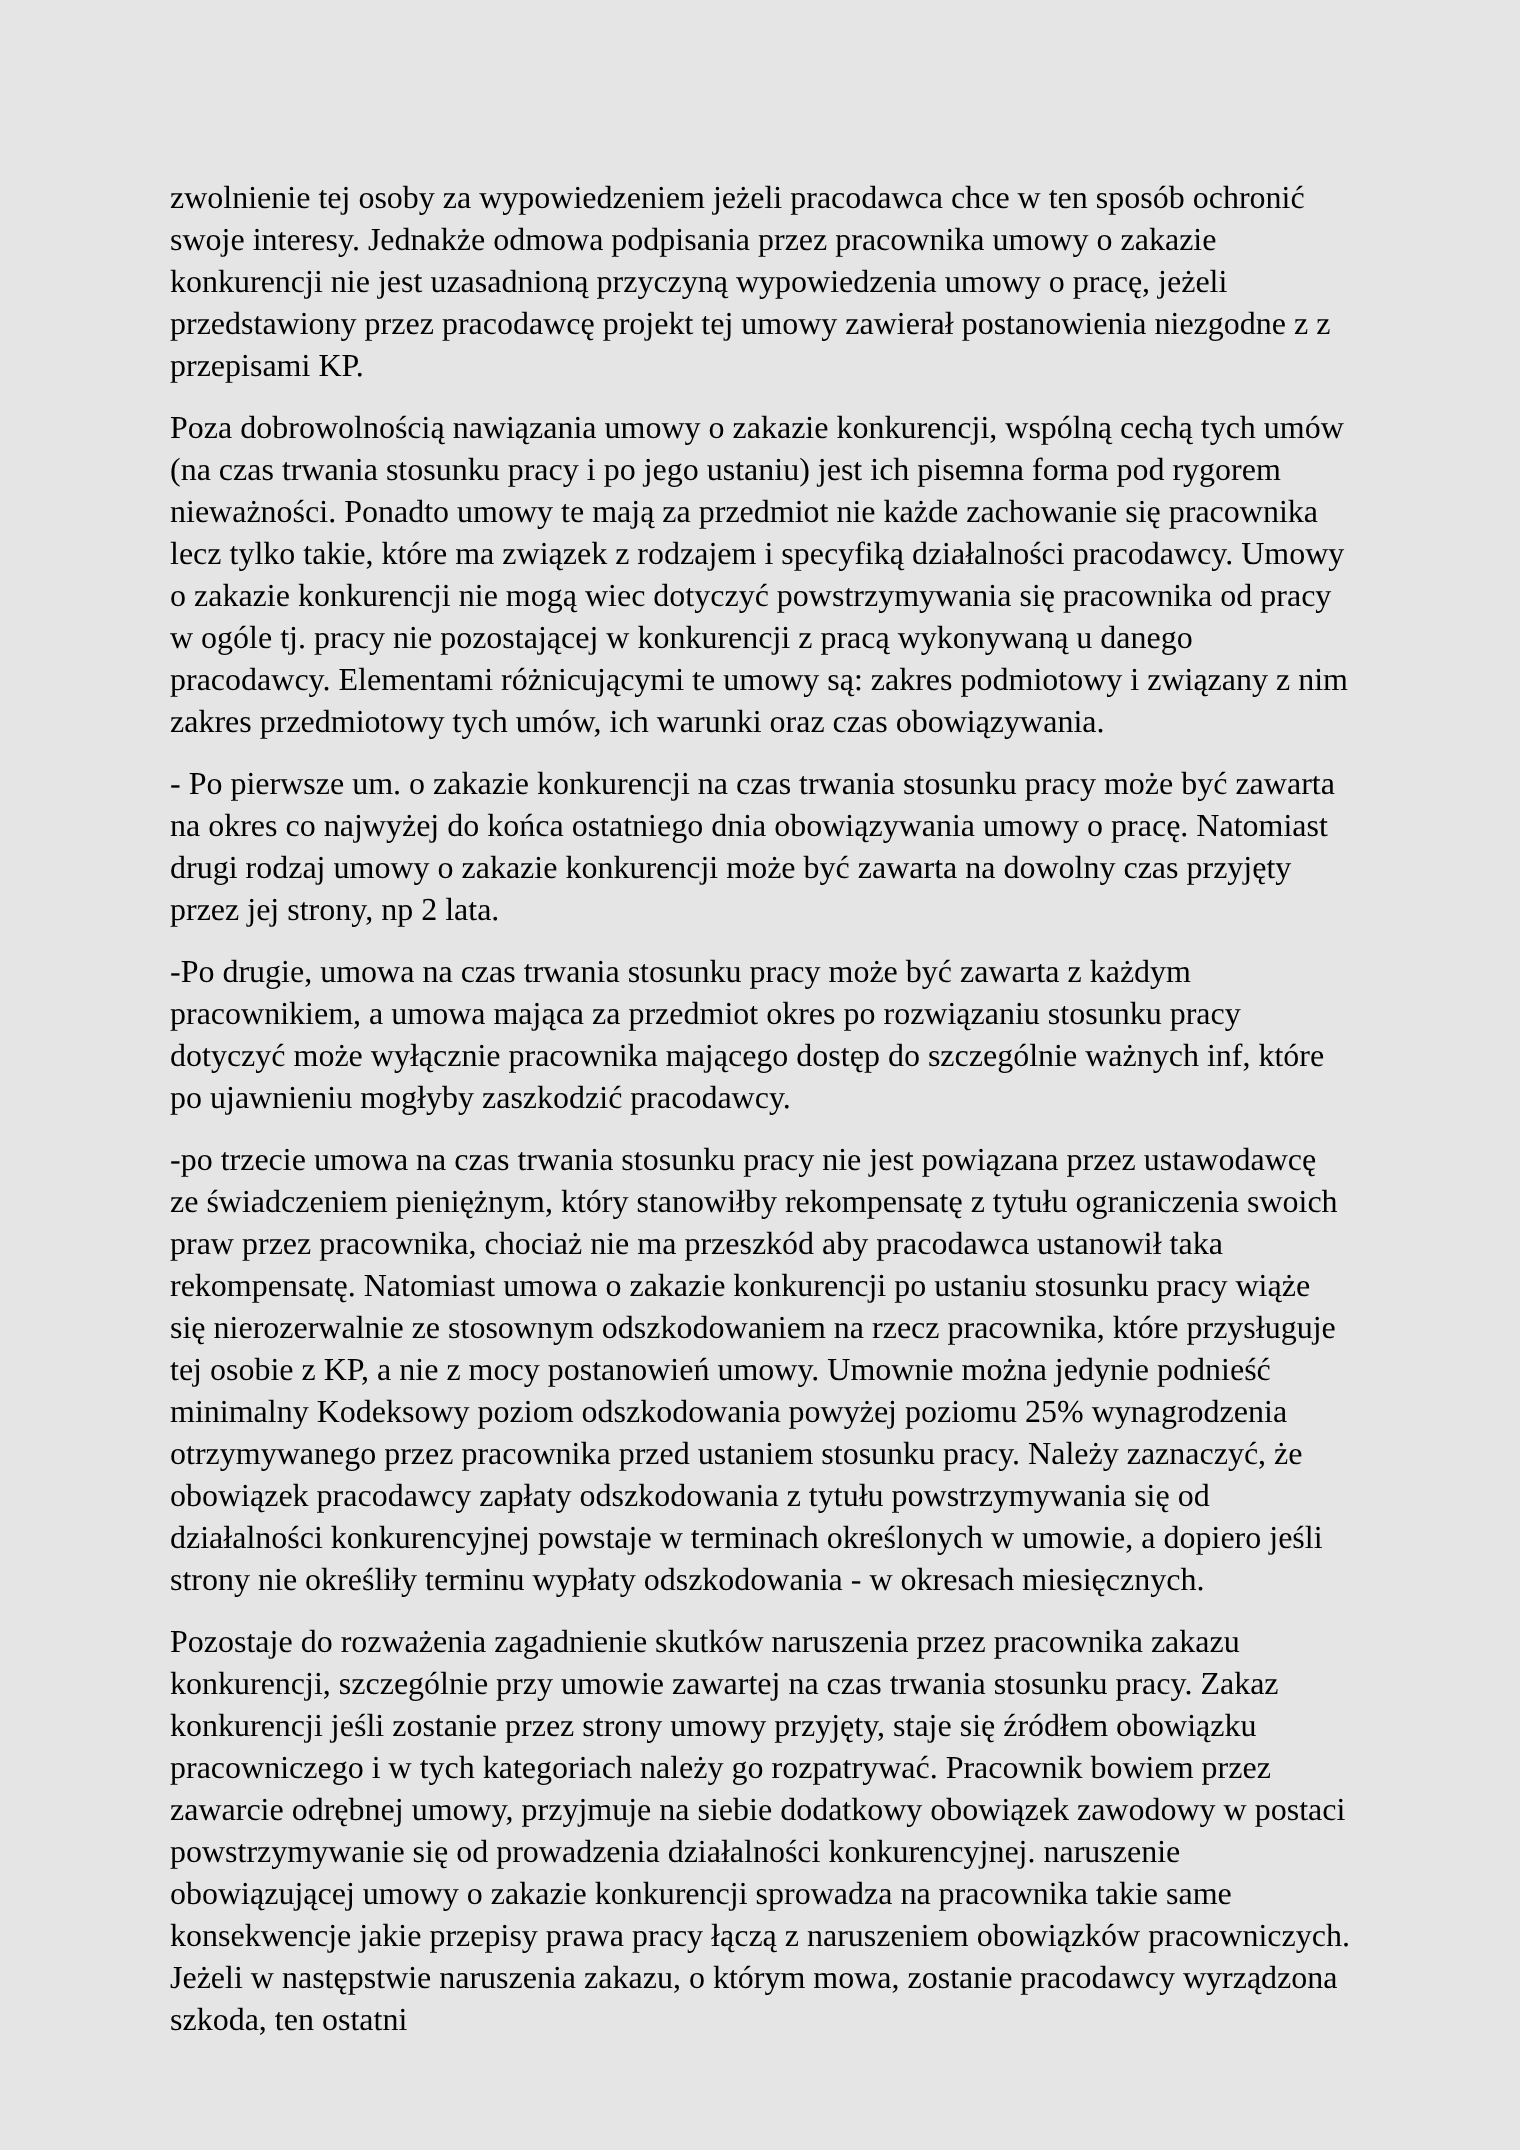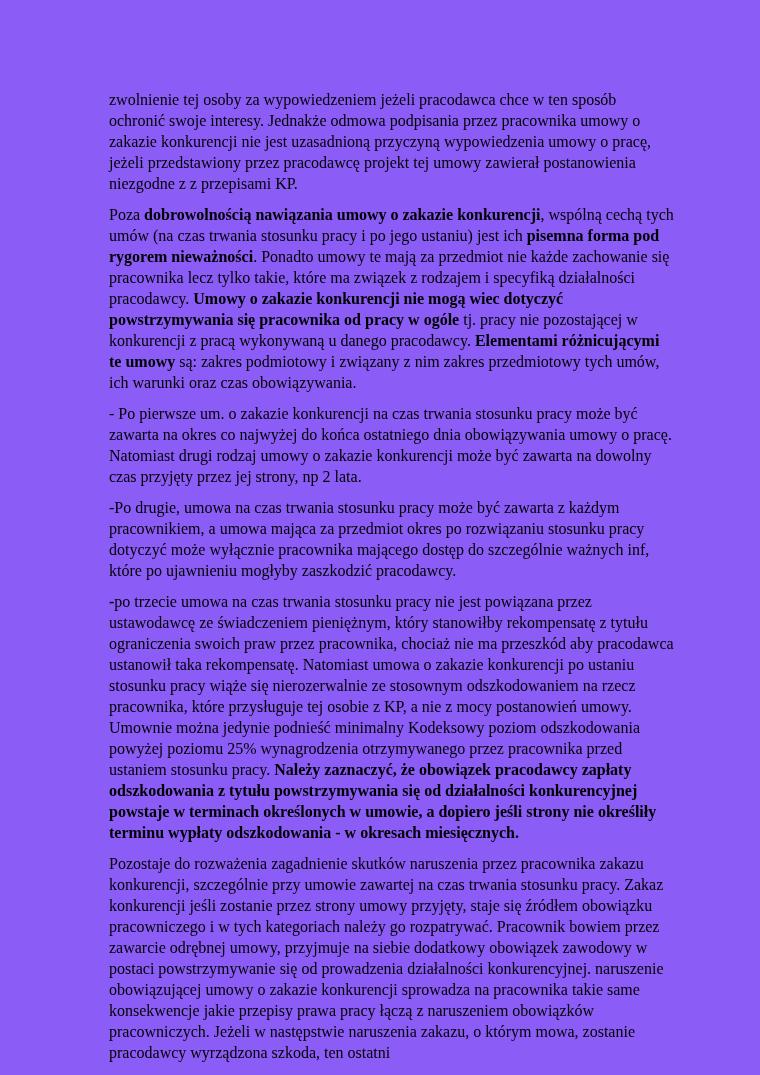--- a/index.html
+++ b/index.html
@@ -4,39 +4,39 @@
 <style>
   html, body {
     margin: 0;
     padding: 0;
     background: #ffffff;
   }
   .page {
     position: relative;
     width: 760px;
     height: 1075px;
-    background: #8b5cf6;
+    background: #e5e5e5;
     box-sizing: border-box;
-    padding: 89px 85px 0 109px;
+    padding: 89px 85px 0 85px;
     overflow: hidden;
   }
   .doc-text {
     font-family: "Liberation Serif", "DejaVu Serif", serif;
     font-size: 16px;
     line-height: 21px;
     color: #000000;
     text-align: left;
     word-spacing: normal;
   }
   .para {
     margin: 0 0 10px 0;
     padding: 0;
   }
   .run-normal { font-weight: normal; text-decoration: none; }
-  .run-bold { font-weight: 700; text-decoration: none; }
+  .run-bold { font-weight: 400; text-decoration: none; }
   .run-underline { font-weight: normal; }
 </style>
 </head>
 <body>
 
 <div class="page">
   <div class="doc-text" id="doc-text">
       <p class="para"><span class="run-normal">zwolnienie tej osoby za wypowiedzeniem jeżeli pracodawca chce w ten sposób ochronić swoje interesy. Jednakże odmowa podpisania przez pracownika umowy o zakazie konkurencji nie jest uzasadnioną przyczyną wypowiedzenia umowy o pracę, jeżeli przedstawiony przez pracodawcę projekt tej umowy zawierał postanowienia niezgodne z z przepisami KP.</span></p>
       <p class="para"><span class="run-normal">Poza </span><span class="run-bold">dobrowolnością nawiązania umowy o zakazie konkurencji</span><span class="run-normal">, wspólną cechą tych umów (na czas trwania stosunku pracy i po jego ustaniu) jest ich </span><span class="run-bold">pisemna forma pod rygorem nieważności</span><span class="run-normal">. Ponadto umowy te mają za przedmiot nie każde zachowanie się pracownika lecz tylko takie, które ma związek z rodzajem i specyfiką działalności pracodawcy. </span><span class="run-bold">Umowy o zakazie konkurencji nie mogą wiec dotyczyć powstrzymywania się pracownika od pracy w ogóle</span><span class="run-normal"> tj. pracy nie pozostającej w konkurencji z pracą wykonywaną u danego pracodawcy. </span><span class="run-bold">Elementami różnicującymi te umowy</span><span class="run-normal"> są: zakres podmiotowy i związany z nim zakres przedmiotowy tych umów, ich warunki oraz czas obowiązywania.</span></p>
       <p class="para"><span class="run-normal">- </span><span class="run-underline">Po pierwsze </span><span class="run-normal">um. o zakazie konkurencji na czas trwania stosunku pracy może być zawarta na okres co najwyżej do końca ostatniego dnia obowiązywania umowy o pracę. Natomiast drugi rodzaj umowy o zakazie konkurencji może być zawarta na dowolny czas przyjęty przez jej strony, np 2 lata.</span></p>

